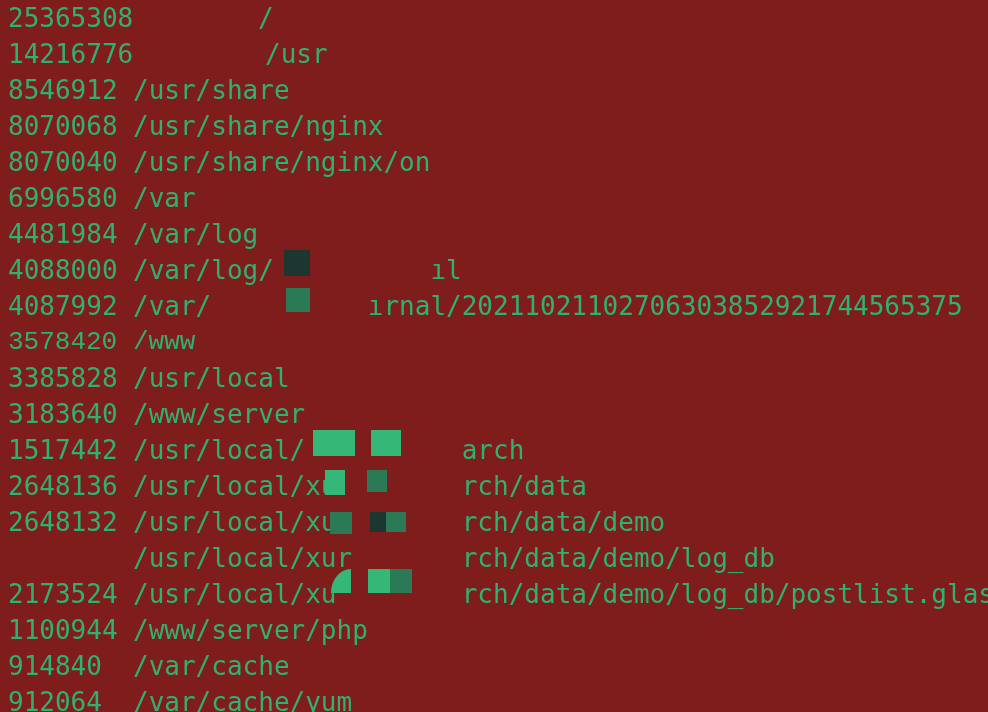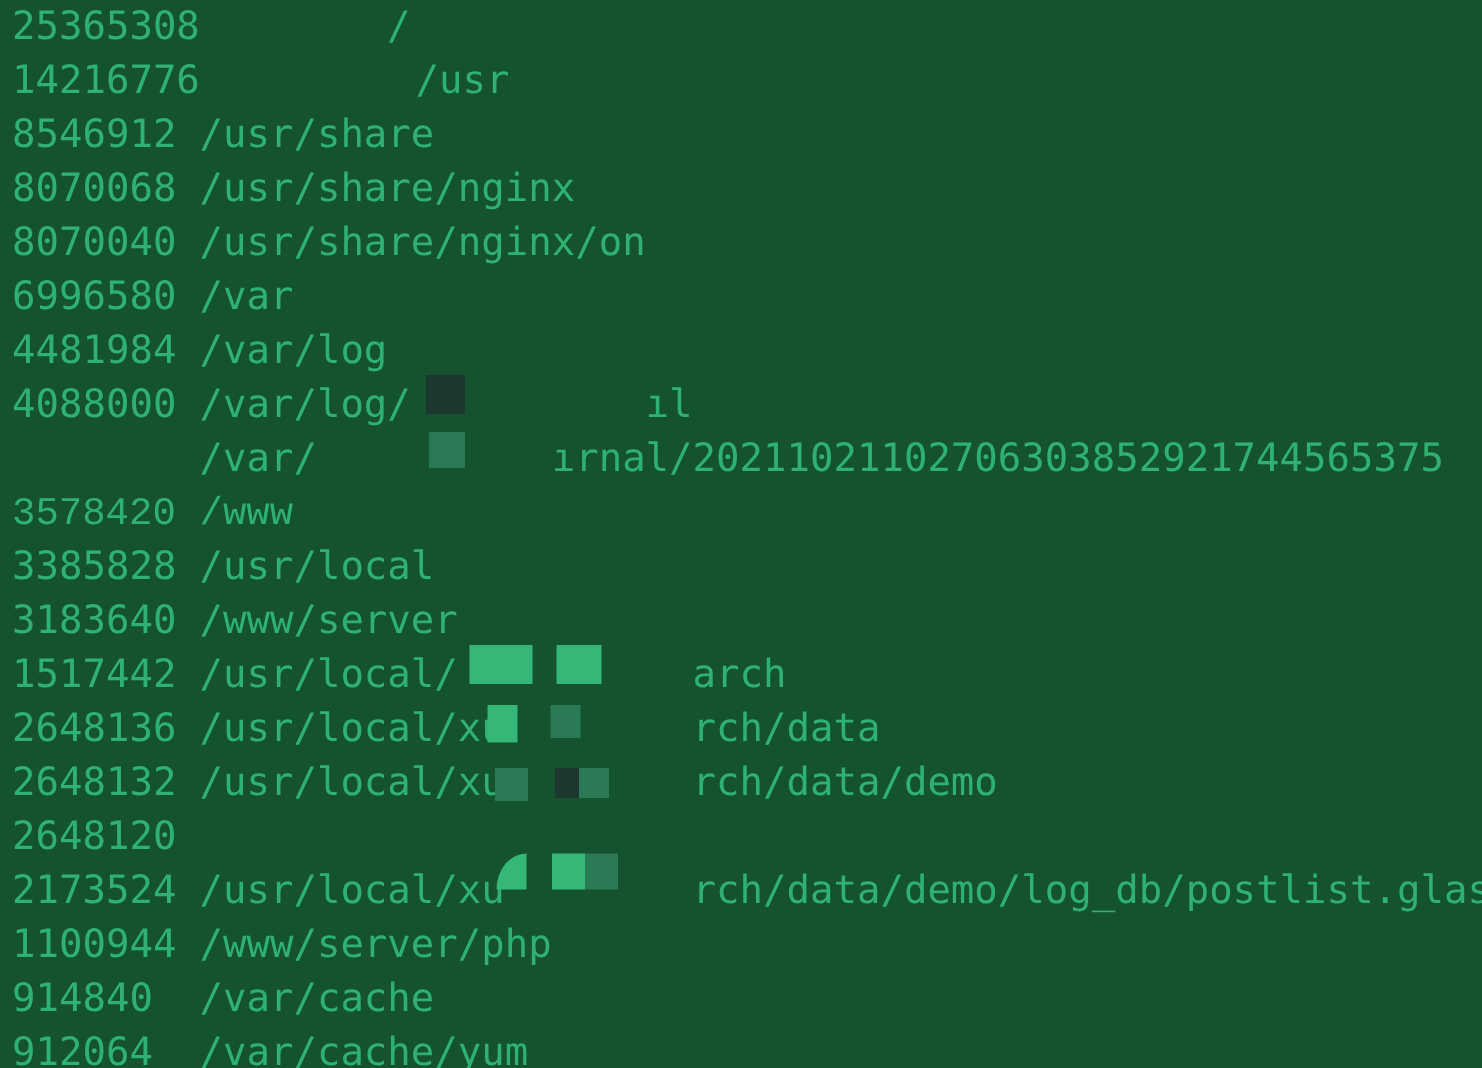--- a/index.html
+++ b/index.html
@@ -10,21 +10,21 @@
   body {
     width: 988px;
     height: 712px;
     overflow: hidden;
     font-family: "DejaVu Sans Mono", "Liberation Mono", monospace;
   }
   #terminal {
     position: relative;
     width: 988px;
     height: 712px;
-    background: #14532d;
+    background: #7f1d1d;
   }
   .row {
     position: absolute;
     left: 0;
     width: 988px;
     height: 36px;
     white-space: pre;
     font-size: 26px;
     line-height: 36px;
     color: #2fb271;
@@ -52,35 +52,35 @@
   .blk-mid    { background: #2a7a56; }
   .blk-dark   { background: #1d3730; }
   .blk-round-tl { border-top-left-radius: 100%; }
 </style>
 </head>
 <body>
 
 <div id="terminal">
   <div id="rows-container">
       <div class="row" style="top: 0px;"><span class="size">25365308</span><span class="path" style="left: 258px;">/</span></div>
-      <div class="row" style="top: 36px;"><span class="size">14216776</span><span class="path" style="left: 265px; margin-left: 12px;">/usr</span></div>
+      <div class="row" style="top: 36px;"><span class="size">14216776</span><span class="path" style="left: 265px;">/usr</span></div>
       <div class="row" style="top: 72px;"><span class="size">8546912</span><span class="path" style="left: 133px;">/usr/share</span></div>
       <div class="row" style="top: 108px;"><span class="size">8070068</span><span class="path" style="left: 133px;">/usr/share/nginx</span></div>
       <div class="row" style="top: 144px;"><span class="size">8070040</span><span class="path" style="left: 133px;">/usr/share/nginx/on</span></div>
       <div class="row" style="top: 180px; padding-left: 16px;"><span class="size">6996580</span><span class="path" style="left: 133px;">/var</span></div>
       <div class="row" style="top: 216px;"><span class="size">4481984</span><span class="path" style="left: 133px;">/var/log</span></div>
       <div class="row" style="top: 252px;"><span class="size">4088000</span><span class="path" style="left: 133px;">/var/log/          ıl</span></div>
-      <div class="row" style="top: 288px;"><span class="path" style="left: 133px;">/var/          ırnal/20211021102706303852921744565375</span></div>
+      <div class="row" style="top: 288px;"><span class="size">4087992</span><span class="path" style="left: 133px;">/var/          ırnal/20211021102706303852921744565375</span></div>
       <div class="row" style="top: 324px; font-family: Liberation Mono, monospace;"><span class="size">3578420</span><span class="path" style="left: 133px;">/www</span></div>
       <div class="row" style="top: 360px;"><span class="size">3385828</span><span class="path" style="left: 133px;">/usr/local</span></div>
       <div class="row" style="top: 396px;"><span class="size">3183640</span><span class="path" style="left: 133px;">/www/server</span></div>
       <div class="row" style="top: 432px;"><span class="size">1517442</span><span class="path" style="left: 133px;">/usr/local/          arch</span></div>
       <div class="row" style="top: 468px;"><span class="size">2648136</span><span class="path" style="left: 133px;">/usr/local/xu        rch/data</span></div>
       <div class="row" style="top: 504px;"><span class="size">2648132</span><span class="path" style="left: 133px;">/usr/local/xu        rch/data/demo</span></div>
-      <div class="row" style="top: 540px;"><span class="size">2648120</span></div>
+      <div class="row" style="top: 540px;"><span class="path" style="left: 133px;">/usr/local/xur       rch/data/demo/log_db</span></div>
       <div class="row" style="top: 576px;"><span class="size">2173524</span><span class="path" style="left: 133px;">/usr/local/xu        rch/data/demo/log_db/postlist.glass</span></div>
       <div class="row" style="top: 612px;"><span class="size">1100944</span><span class="path" style="left: 133px;">/www/server/php</span></div>
       <div class="row" style="top: 648px;"><span class="size">914840</span><span class="path" style="left: 133px;">/var/cache</span></div>
       <div class="row" style="top: 684px;"><span class="size">912064</span><span class="path" style="left: 133px;">/var/cache/yum</span></div>
     </div>
   <div id="blocks-container">
       <span class="blk blk-dark" style="left: 284px; top: 250px; width: 26px; height: 26px;"></span>
       <span class="blk blk-mid" style="left: 286px; top: 288px; width: 24px; height: 24px;"></span>
       <span class="blk blk-bright" style="left: 313px; top: 430px; width: 42px; height: 26px;"></span>
       <span class="blk blk-bright" style="left: 371px; top: 430px; width: 30px; height: 26px;"></span>

